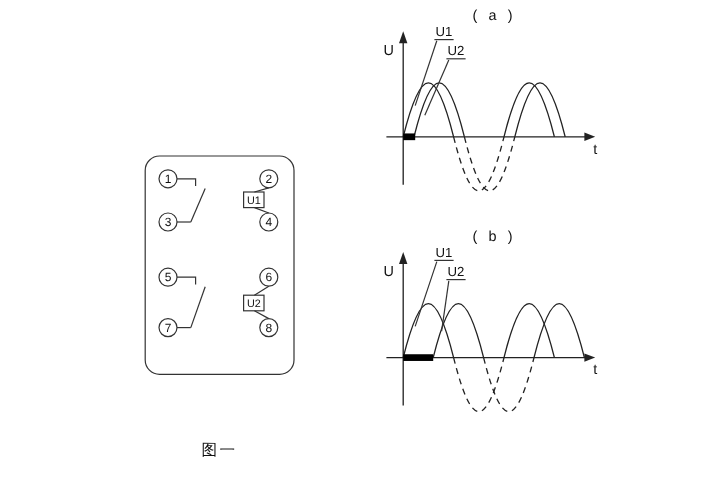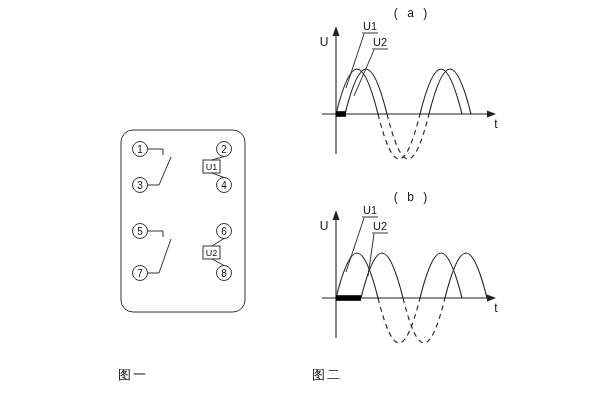--- a/index.html
+++ b/index.html
@@ -5,21 +5,21 @@
   html,body{margin:0;padding:0;background:#fff;}
   .canvas{
     position:relative;width:600px;height:400px;background:#ffffff;
     font-family:"Liberation Sans",sans-serif;color:#222;overflow:hidden;
   }
   .canvas svg{position:absolute;overflow:visible;}
   .fig1{left:118px;top:127px;}
   .plotA{left:312px;top:4px;}
   .plotB{left:312px;top:188px;}
   .cap{
-    position:absolute;font-size:13px;letter-spacing:2px;color:#111;
+    position:absolute;text-align:center;font-size:13px;letter-spacing:2px;color:#111;
   }
   .cap1{left:118px;top:366px;width:130px;}
   .cap2{left:312px;top:366px;width:180px;}
   .stroke{stroke:#222;stroke-width:1.1;fill:none;}
   .thin{stroke:#333;stroke-width:1;fill:none;}
   .dashed{stroke:#222;stroke-width:1.1;fill:none;stroke-dasharray:5 4;}
   text{font-family:"Liberation Sans",sans-serif;fill:#111;}
   .tnum{font-size:10px;}
   .tcoil{font-size:9px;}
   .tax{font-size:12px;}
@@ -154,15 +154,14 @@
     <g>
       <text x="58" y="26" class="tlbl" text-anchor="middle">U1</text>
       <line x1="50" y1="29" x2="66" y2="29" class="thin"></line>
       <line x1="52" y1="30" x2="34" y2="84" class="thin"></line>
       <text x="68" y="42" class="tlbl" text-anchor="middle">U2</text>
       <line x1="60" y1="45" x2="76" y2="45" class="thin"></line>
       <line x1="62" y1="46" x2="56" y2="88" class="thin"></line>
     </g>
   </svg>
 
-  <div class="cap cap2">图二</div>
 
 </div>
 
 </body></html>

